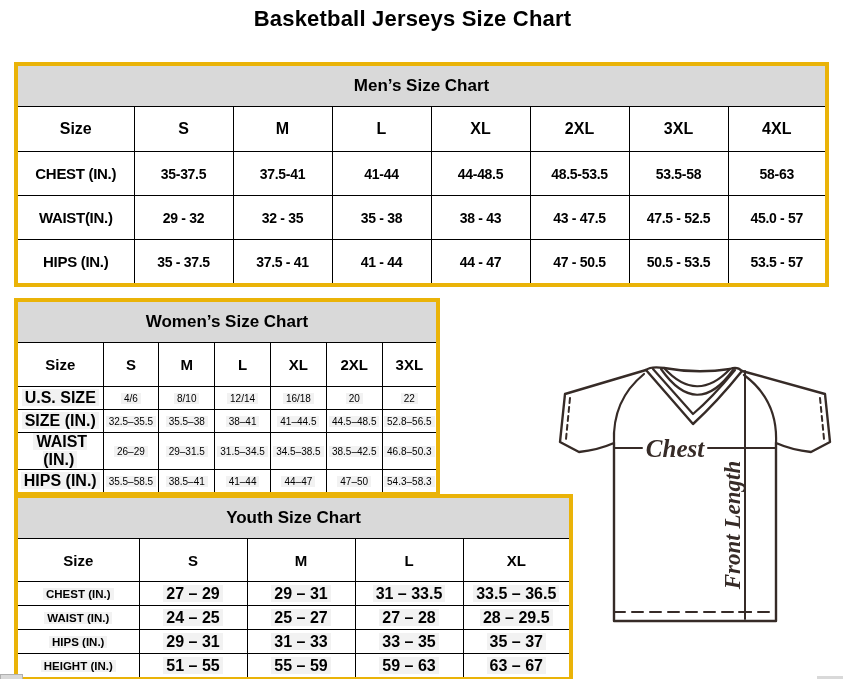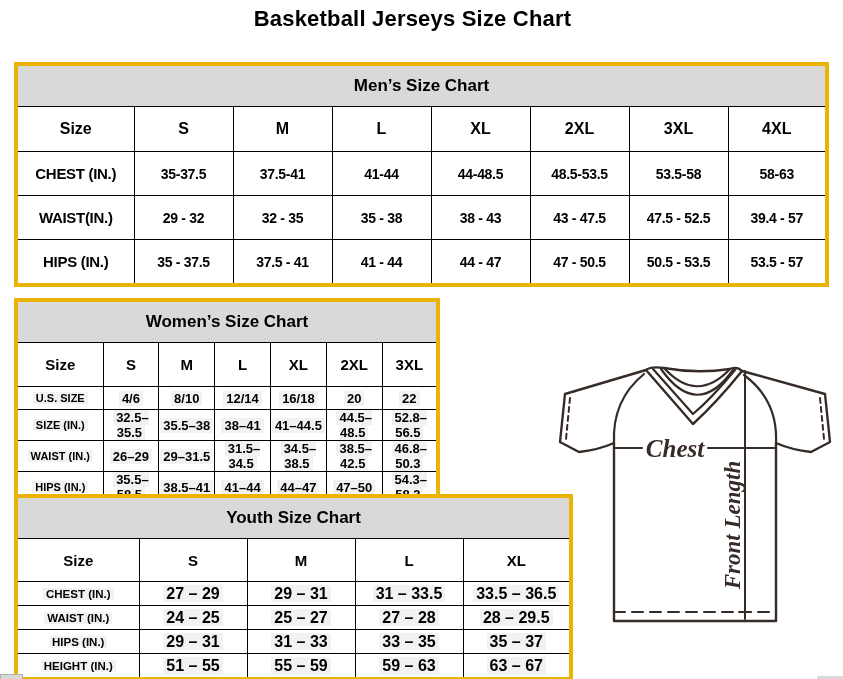--- a/index.html
+++ b/index.html
@@ -23,22 +23,22 @@
   #mens-table{left:14px;top:62px;width:815px;}
   #mens-table .band{height:40px;}
   #mens-table tr.hdr th{height:44px;font-size:16px;}
   #mens-table tbody th{font-size:15px;letter-spacing:-0.3px;}
   #mens-table tbody td{height:43px;font-size:14px;font-weight:bold;letter-spacing:-0.3px;}
   #mens-table col.c0{width:118px;}
   
   #womens-table{left:14px;top:298px;width:426px;}
   #womens-table .band{height:40px;}
   #womens-table tr.hdr th{height:43px;font-size:15px;}
-  #womens-table tbody th{font-size:11px;}
-  #womens-table tbody td{height:22px;font-size:13px;font-weight:bold;}
+  #womens-table tbody th{font-size:16px;}
+  #womens-table tbody td{height:22px;font-size:10px;font-weight:normal;}
   #womens-table col.c0{width:87px;}
   
   #youth-table{left:14px;top:494px;width:559px;padding-left:13px;}
   #youth-table .band{height:40px;}
   #youth-table tr.hdr th{height:42px;font-size:15px;}
   #youth-table tbody th{font-size:11.5px;}
   #youth-table tbody td{height:23px;font-size:16px;font-weight:bold;}
   #youth-table col.c0{width:123px;}
   
   .hl{background:#f2f2f2;padding:0 3px;}
@@ -96,21 +96,21 @@
         <td>58-63</td>
       </tr>
       <tr>
         <th>WAIST(IN.)</th>
         <td>29 - 32</td>
         <td>32 - 35</td>
         <td>35 - 38</td>
         <td>38 - 43</td>
         <td>43 - 47.5</td>
         <td>47.5 - 52.5</td>
-        <td>39.4 - 57</td>
+        <td>45.0 - 57</td>
       </tr>
       <tr>
         <th>HIPS (IN.)</th>
         <td>35 - 37.5</td>
         <td>37.5 - 41</td>
         <td>41 - 44</td>
         <td>44 - 47</td>
         <td>47 - 50.5</td>
         <td>50.5 - 53.5</td>
         <td>53.5 - 57</td>

